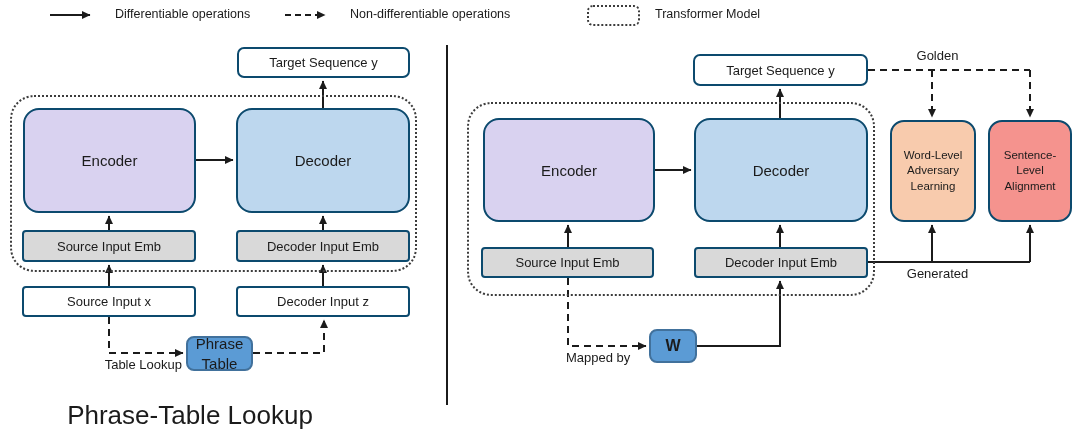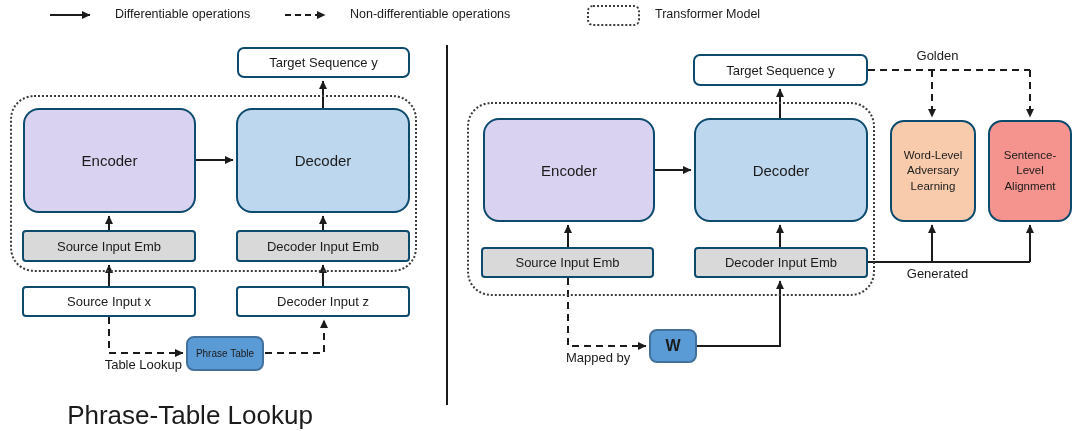--- a/index.html
+++ b/index.html
@@ -37,21 +37,21 @@
 
   
   #l-target{left:237px;top:47px;width:173px;height:31px;border-radius:7px;font-size:13px;}
   #l-frame{left:10px;top:95px;width:407px;height:177px;}
   #l-encoder{left:23px;top:108px;width:173px;height:105px;}
   #l-decoder{left:236px;top:108px;width:174px;height:105px;}
   #l-src-emb{left:22px;top:230px;width:174px;height:32px;}
   #l-dec-emb{left:236px;top:230px;width:174px;height:32px;}
   #l-src-x{left:22px;top:286px;width:174px;height:31px;}
   #l-dec-z{left:236px;top:286px;width:174px;height:31px;}
-  #l-phrase{left:186px;top:336px;width:78px;height:35px;border-radius:8px;font-size:10px;line-height:1.3;padding:8px 6px;}
+  #l-phrase{left:186px;top:336px;width:67px;height:35px;border-radius:8px;font-size:15px;line-height:1.3;padding:8px 6px;}
   #l-lookup{left:96px;top:357px;width:86px;text-align:right;}
   #l-caption{left:60px;top:400px;width:260px;}
 
   
   #r-target{left:693px;top:54px;width:175px;height:32px;border-radius:7px;font-size:13px;}
   #r-frame{left:467px;top:102px;width:408px;height:194px;}
   #r-encoder{left:483px;top:118px;width:172px;height:104px;}
   #r-decoder{left:694px;top:118px;width:174px;height:104px;}
   #r-src-emb{left:481px;top:247px;width:173px;height:31px;}
   #r-dec-emb{left:694px;top:247px;width:174px;height:31px;}

